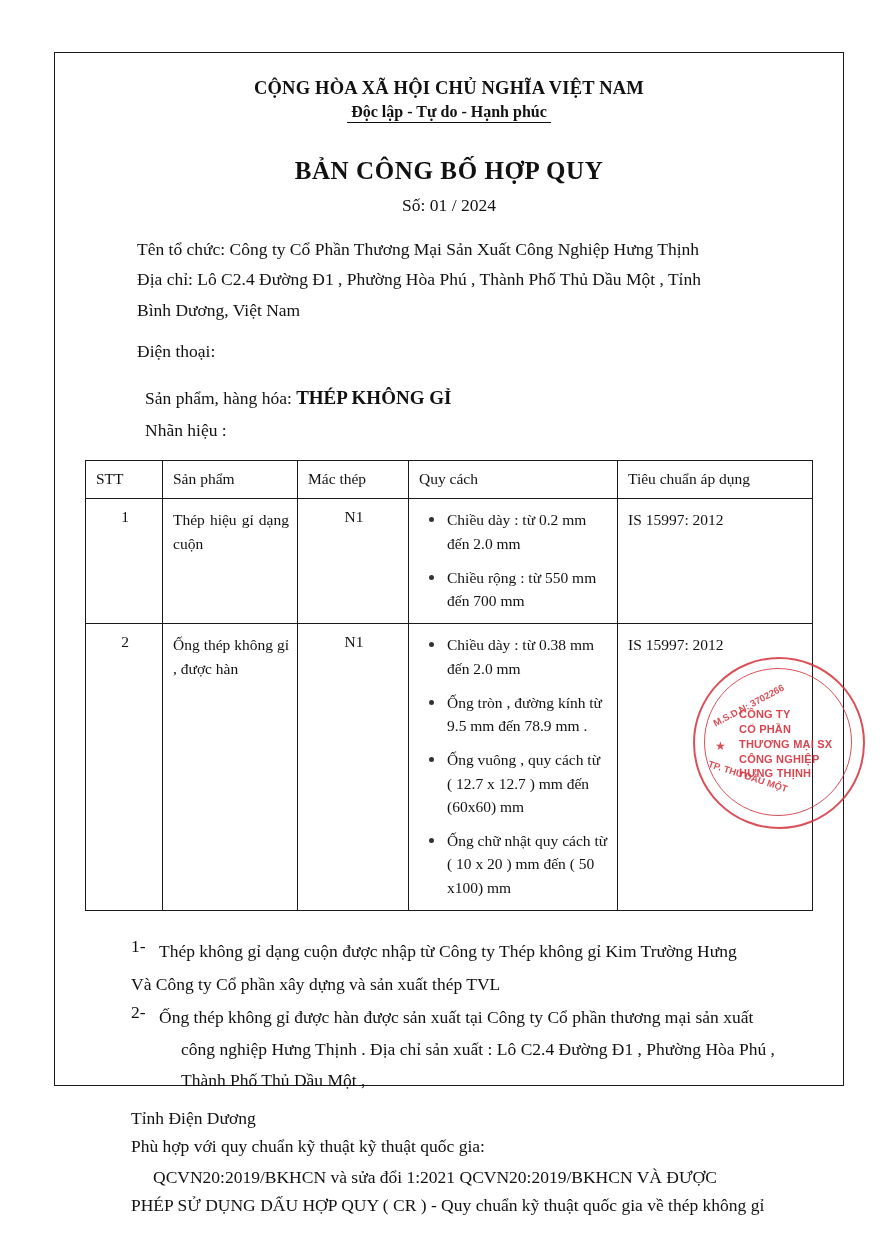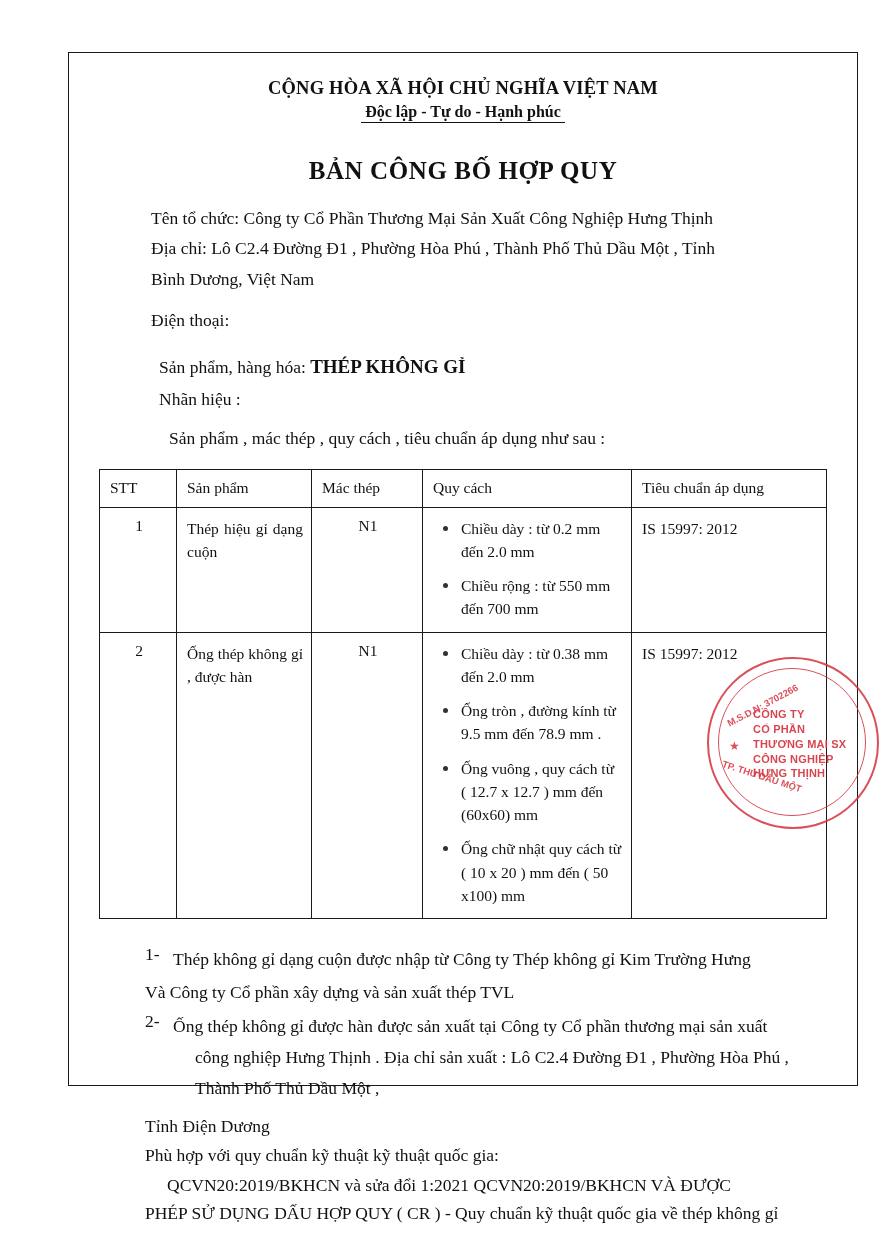--- a/index.html
+++ b/index.html
@@ -12,21 +12,21 @@
     height: 1260px;
     position: relative;
     font-family: "Liberation Serif", serif;
     color: #111111;
     overflow: hidden;
   }
 
   
   .page-frame {
     position: absolute;
-    left: 68px;
+    left: 54px;
     top: 52px;
     width: 790px;
     height: 1034px;
     border: 1.5px solid #1a1a1a;
     box-sizing: border-box;
     background: #ffffff;
   }
 
   .page-inner {
     position: absolute;
@@ -271,20 +271,21 @@
 
 <div class="page-frame">
   <div class="page-inner">
 
     <div class="national-header">
       <div class="nat-line1">CỘNG HÒA XÃ HỘI CHỦ NGHĨA VIỆT NAM</div>
       <div class="nat-line2">Độc lập - Tự do - Hạnh phúc</div>
     </div>
 
     <div class="doc-title">BẢN CÔNG BỐ HỢP QUY</div>
+    <div class="doc-number">Số: 01 / 2024</div>
 
     <div class="org-block body-text">
       <p>
         <span>Tên tổ chức: </span><span>Công ty Cổ Phần Thương Mại Sản Xuất Công Nghiệp Hưng Thịnh</span>
       </p>
       <p>
         <span>Địa chỉ: </span><span>Lô C2.4 Đường Đ1 , Phường Hòa Phú , Thành Phố Thủ Dầu Một , Tỉnh</span>
       </p>
       <p>
         <span>Bình Dương, Việt Nam</span>
@@ -294,21 +295,20 @@
       </p>
     </div>
 
     <div class="product-block body-text">
       <p>
         <span>Sản phẩm, hàng hóa: </span><span class="product-name">THÉP KHÔNG GỈ</span>
       </p>
       <p>
         <span>Nhãn hiệu :</span>
       </p>
-      <p class="spec-lead">Sản phẩm , mác thép , quy cách , tiêu chuẩn áp dụng như sau :</p>
     </div>
 
     <table class="spec-table">
       <thead>
         <tr>
           <th class="col-stt">STT</th>
           <th class="col-sp">Sản phẩm</th>
           <th class="col-mac">Mác thép</th>
           <th class="col-qc">Quy cách</th>
           <th class="col-tc">Tiêu chuẩn áp dụng</th>

